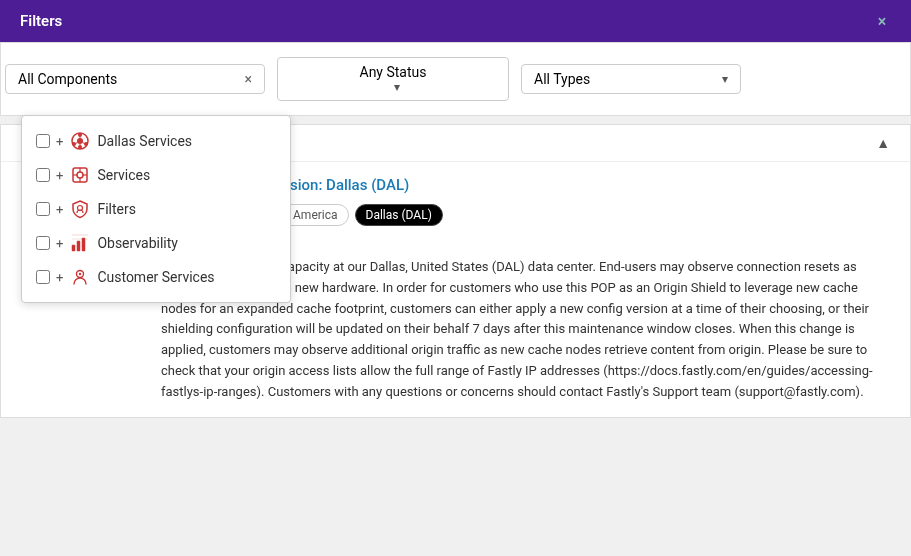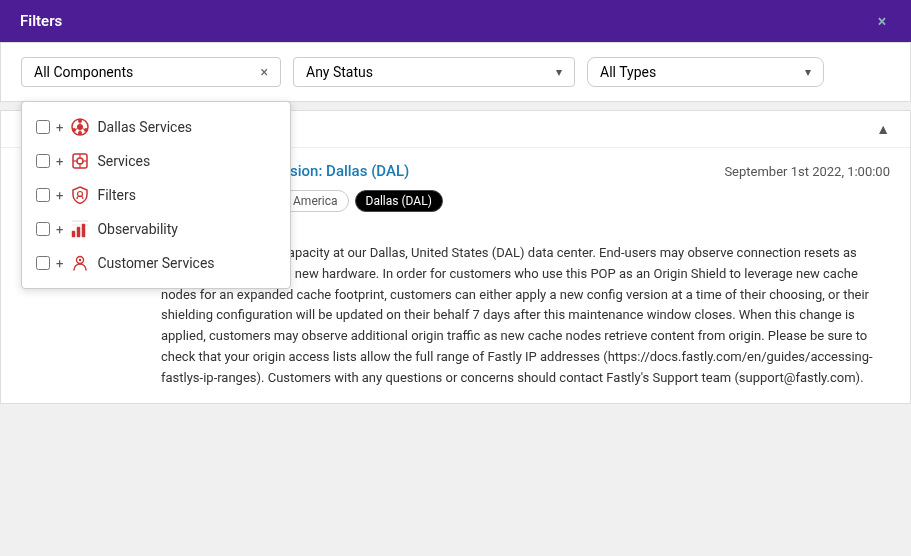--- a/index.html
+++ b/index.html
@@ -32,21 +32,21 @@
       align-items: center;
       justify-content: center;
       color: #8ab8b8;
       font-size: 16px;
     }
 
     
     .filter-controls {
       background: white;
       border: 1px solid #ddd;
-      padding: 14px 20px;
+      padding: 14px 4px;
       display: flex;
       gap: 12px;
       align-items: center;
       position: relative;
     }
 
     .filter-select {
       border: 1px solid #ccc;
       border-radius: 4px;
       padding: 6px 12px;
@@ -58,26 +58,26 @@
       background: white;
       position: relative;
     }
 
     .filter-select-components {
       width: 260px;
       background: white;
     }
 
     .filter-select-status {
-      width: 282px;
+      width: 232px;
+      flex-direction: column;
     }
 
     .filter-select-types {
-      width: 237px;
-      border-radius: 8px;
+      width: 220px;
     }
 
     .filter-select .close-x {
       color: #666;
       font-size: 14px;
       cursor: pointer;
       margin-left: 8px;
     }
 
     .filter-select .chevron {
@@ -370,21 +370,20 @@
 
     <div class="event-week">This Week</div>
 
     <div class="event-body">
 
       <div class="event-title-row">
         <div class="event-title">
           <div class="info-icon">i</div>
           <span>Capacity Expansion: Dallas (DAL)</span>
         </div>
-        <div class="event-timestamp">September 1st 2022, 1:00:00</div>
       </div>
 
       <div class="event-tags">
         <span class="tag">statuspage</span>
         <span class="tag">North America</span>
         <span class="tag tag-active">Dallas (DAL)</span>
       </div>
 
       <div class="event-date-label">Sep-1 1:00</div>
 

